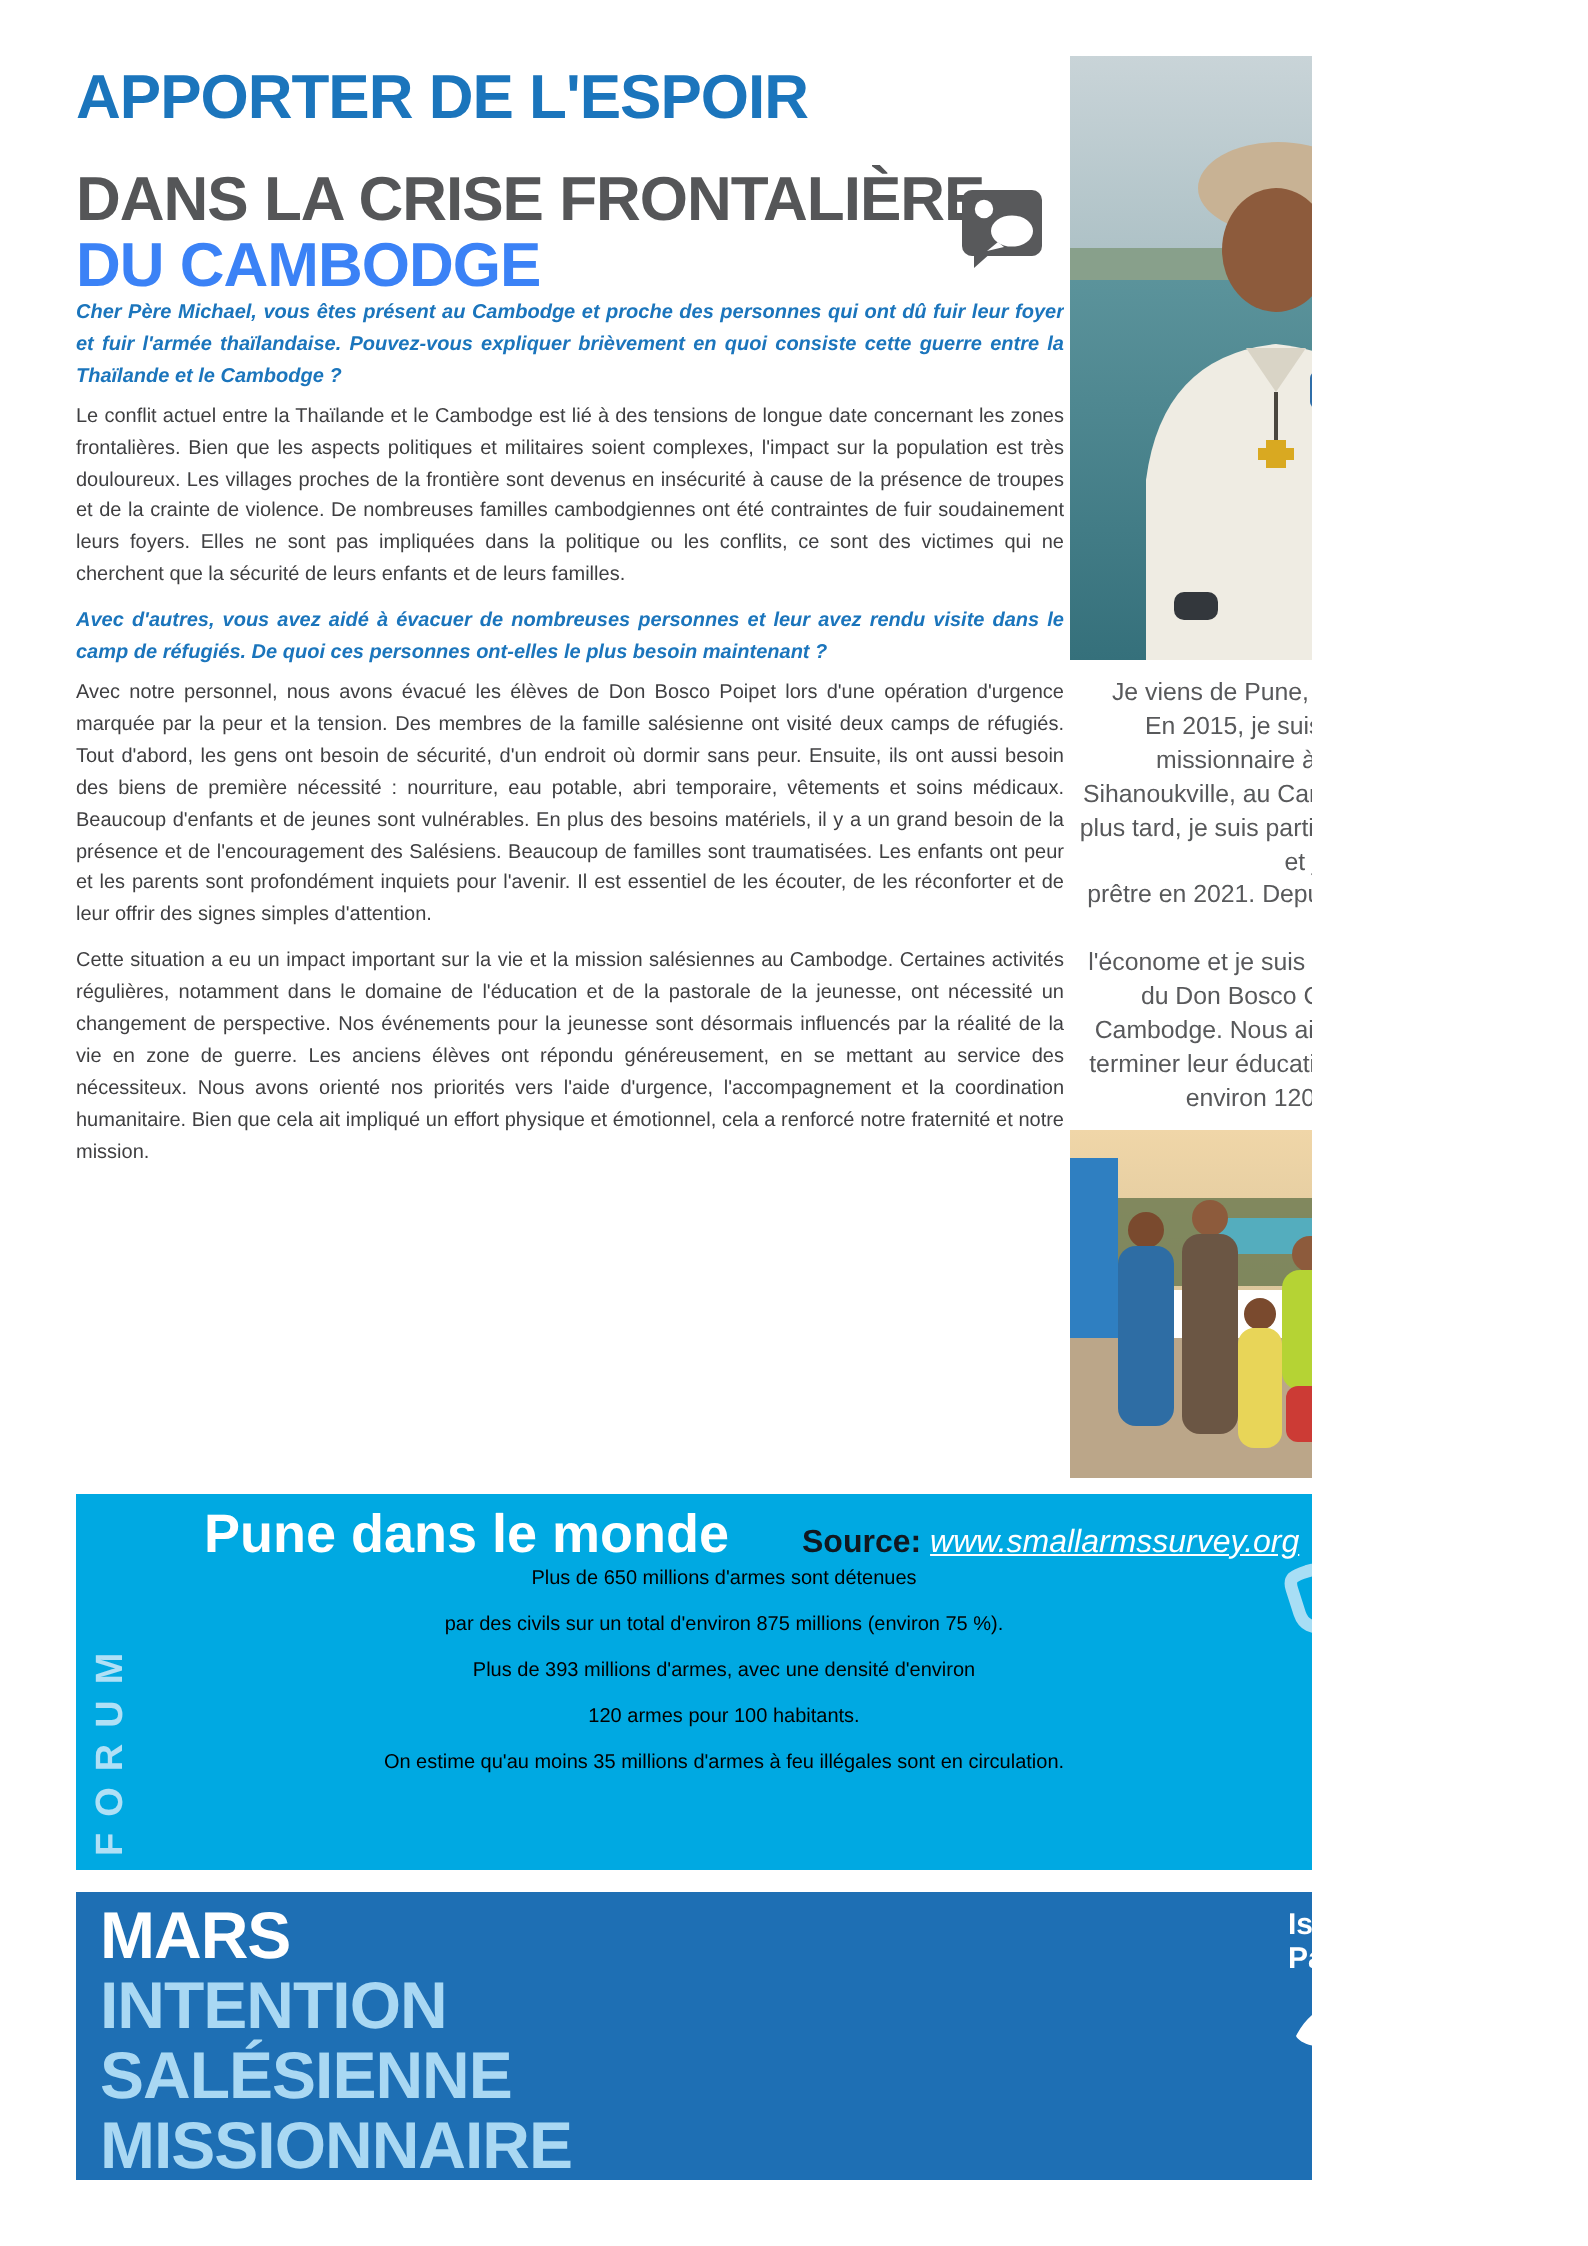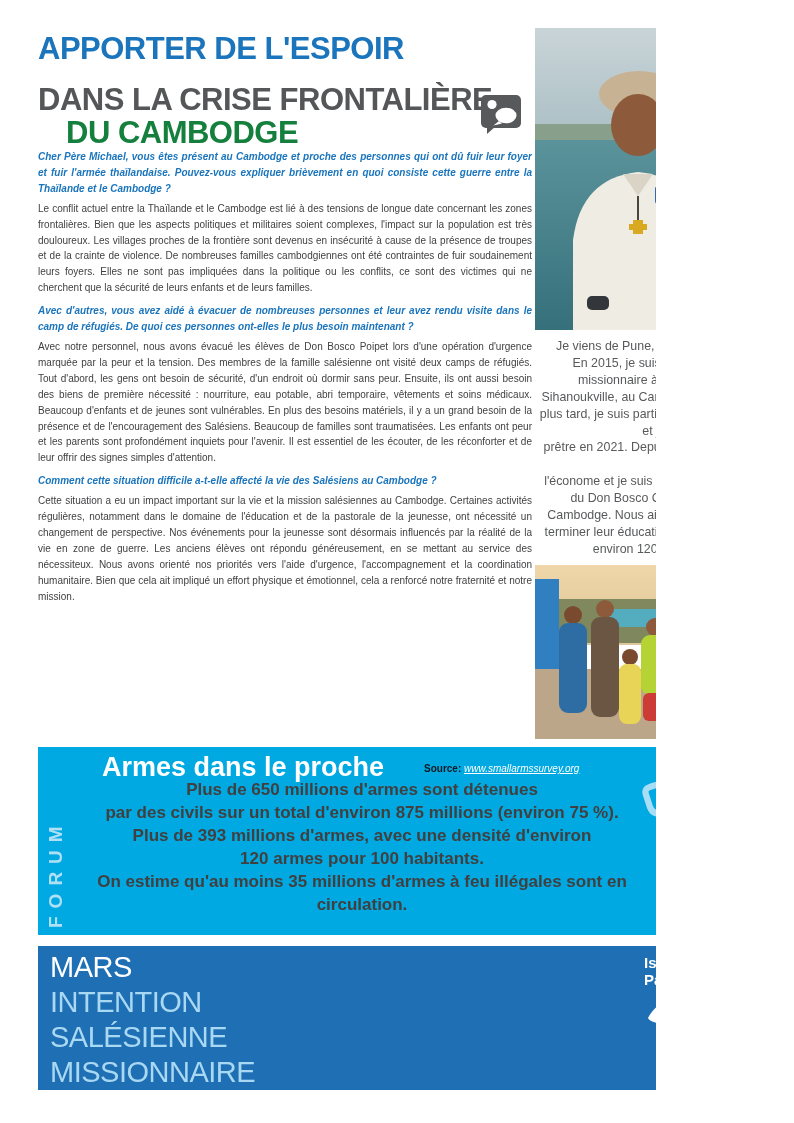--- a/index.html
+++ b/index.html
@@ -4,21 +4,21 @@
 <style>
   html,body{margin:0;padding:0;background:#ffffff;}
   .page{position:relative;width:656px;height:1123px;background:#ffffff;overflow:hidden;
         font-family:"Liberation Sans",sans-serif;}
 
   
   .headline{position:absolute;left:38px;top:32px;width:500px;font-weight:700;
             font-size:31px;line-height:33px;letter-spacing:-0.5px;}
   .hl1{color:#1b75bc;}
   .hl2{color:#555658;margin-top:18px;}
-  .hl3{color:#15803d;margin-left:28px;}
+  .hl3{color:#3b82f6;}
   .chat-icon{position:absolute;left:481px;top:95px;width:40px;height:40px;}
 
   
   .article{position:absolute;left:38px;top:146px;width:494px;height:598px;overflow:hidden;
            text-align:justify;}
   .article p{margin:0 0 7px 0;font-size:10px;line-height:15.9px;color:#3f3f41;}
   .article p.question{color:#1b75bc;font-style:italic;font-weight:700;margin:3px 0 4px 0;}
 
   
   .photo{position:absolute;overflow:hidden;}
@@ -27,31 +27,31 @@
   .caption{position:absolute;left:531px;top:338px;width:238px;text-align:center;
            font-size:12.4px;line-height:16.9px;color:#58595b;white-space:pre-wrap;}
   .photo2{left:535px;top:565px;width:230px;height:174px;}
 
   
   .forum{position:absolute;left:38px;top:747px;width:722px;height:188px;background:#00a9e2;}
   .forum-vertical{position:absolute;left:7px;top:16px;height:165px;
                   writing-mode:vertical-rl;transform:rotate(180deg);
                   font-size:19px;font-weight:700;letter-spacing:8px;color:#b0e0f6;}
   .forum-title{position:absolute;left:64px;top:5px;font-size:27px;font-weight:700;color:#ffffff;}
-  .forum-source{position:absolute;left:386px;top:16px;font-size:10px;}
+  .forum-source{position:absolute;left:363px;top:16px;font-size:16px;}
   .forum-source .lbl{color:#101820;font-weight:700;}
   .forum-source a{color:#ffffff;font-style:italic;text-decoration:underline;}
   .forum-stats{position:absolute;left:46px;right:120px;top:31px;text-align:center;}
-  .forum-stats p{margin:0;font-size:17px;line-height:23px;color:#404040;white-space:pre-line;font-weight:bold;}
+  .forum-stats p{margin:0;font-size:10px;line-height:23px;color:#000000;white-space:pre-line;}
   .forum-stats p:nth-child(4){margin-right:-100px;}
   .gun-icon{position:absolute;right:4px;top:2px;width:116px;height:118px;}
 
   
   .banner{position:absolute;left:38px;top:946px;width:722px;height:144px;background:#1e6fb4;}
-  .banner-lines{position:absolute;left:12px;top:4px;font-weight:400;font-size:29px;
+  .banner-lines{position:absolute;left:12px;top:4px;font-weight:700;font-size:33px;
                 line-height:35px;letter-spacing:-0.5px;color:#a9d8f3;}
   .banner-lines .first{color:#ffffff;}
   .banner-topic{position:absolute;right:12px;top:8px;width:104px;
                 color:#ffffff;font-weight:700;font-size:15px;line-height:17px;white-space:pre-line;}
   .doves-icon{position:absolute;right:16px;top:46px;width:96px;height:42px;}
 </style>
 </head>
 <body>
 
 <div class="page">
@@ -70,21 +70,20 @@
       <ellipse cx="25" cy="20.5" rx="10.5" ry="7.8" fill="#ffffff"></ellipse>
       <path d="M18 26 L12.5 30.5 L21 28.5 Z" fill="#ffffff"></path>
     </svg>
   </div>
 
   <div class="article">
     <p class="question">Cher Père Michael, vous êtes présent au Cambodge et proche des personnes qui ont dû fuir leur foyer et fuir l'armée thaïlandaise. Pouvez-vous expliquer brièvement en quoi consiste cette guerre entre la Thaïlande et le Cambodge ?</p>
     <p class="answer">Le conflit actuel entre la Thaïlande et le Cambodge est lié à des tensions de longue date concernant les zones frontalières. Bien que les aspects politiques et militaires soient complexes, l'impact sur la population est très douloureux. Les villages proches de la frontière sont devenus en insécurité à cause de la présence de troupes et de la crainte de violence. De nombreuses familles cambodgiennes ont été contraintes de fuir soudainement leurs foyers. Elles ne sont pas impliquées dans la politique ou les conflits, ce sont des victimes qui ne cherchent que la sécurité de leurs enfants et de leurs familles.</p>
     <p class="question">Avec d'autres, vous avez aidé à évacuer de nombreuses personnes et leur avez rendu visite dans le camp de réfugiés. De quoi ces personnes ont-elles le plus besoin maintenant ?</p>
     <p class="answer">Avec notre personnel, nous avons évacué les élèves de Don Bosco Poipet lors d'une opération d'urgence marquée par la peur et la tension. Des membres de la famille salésienne ont visité deux camps de réfugiés. Tout d'abord, les gens ont besoin de sécurité, d'un endroit où dormir sans peur. Ensuite, ils ont aussi besoin des biens de première nécessité : nourriture, eau potable, abri temporaire, vêtements et soins médicaux. Beaucoup d'enfants et de jeunes sont vulnérables. En plus des besoins matériels, il y a un grand besoin de la présence et de l'encouragement des Salésiens. Beaucoup de familles sont traumatisées. Les enfants ont peur et les parents sont profondément inquiets pour l'avenir. Il est essentiel de les écouter, de les réconforter et de leur offrir des signes simples d'attention.</p>
-    <p class="question">Comment cette situation difficile a-t-elle affecté la vie des Salésiens au Cambodge ?</p>
     <p class="answer">Cette situation a eu un impact important sur la vie et la mission salésiennes au Cambodge. Certaines activités régulières, notamment dans le domaine de l'éducation et de la pastorale de la jeunesse, ont nécessité un changement de perspective. Nos événements pour la jeunesse sont désormais influencés par la réalité de la vie en zone de guerre. Les anciens élèves ont répondu généreusement, en se mettant au service des nécessiteux. Nous avons orienté nos priorités vers l'aide d'urgence, l'accompagnement et la coordination humanitaire. Bien que cela ait impliqué un effort physique et émotionnel, cela a renforcé notre fraternité et notre mission.</p>
   </div>
 
   <div class="photo photo1">
     <svg viewBox="0 0 230 302" width="230" height="302" preserveAspectRatio="none">
       <defs>
         <linearGradient id="sky1" x1="0" y1="0" x2="0" y2="1">
           <stop offset="0" stop-color="#c9d4d8"></stop>
             <stop offset="1" stop-color="#aabfc4"></stop>
         </linearGradient>
@@ -153,21 +152,21 @@
       <circle cx="180" cy="46" r="9" fill="#8d5b3c"></circle>
         <rect x="166" y="54" width="28" height="100" rx="9" fill="#2c3e50"></rect>
       <rect x="170" y="110" width="20" height="44" rx="5" fill="#7a7f5a"></rect>
       <circle cx="208" cy="38" r="9" fill="#5f3a24"></circle>
         <rect x="194" y="46" width="30" height="108" rx="9" fill="#cfe8e5"></rect>
     </svg>
   </div>
 
   <div class="forum">
     <div class="forum-vertical">FORUM</div>
-    <div class="forum-title">Armes dans le proche</div>
+    <div class="forum-title">Pune dans le monde</div>
     <div class="forum-source">
       <span class="lbl">Source:</span>
       <a href="#">www.smallarmssurvey.org</a>
     </div>
     <div class="forum-stats">
       <p>Plus de 650 millions d'armes sont détenues
 par des civils sur un total d'environ 875 millions (environ 75 %).</p>
       <p>Plus de 393 millions d'armes, avec une densité d'environ
 120 armes pour 100 habitants.</p>
       <p>On estime qu'au moins 35 millions d'armes à feu illégales sont en circulation.</p>

